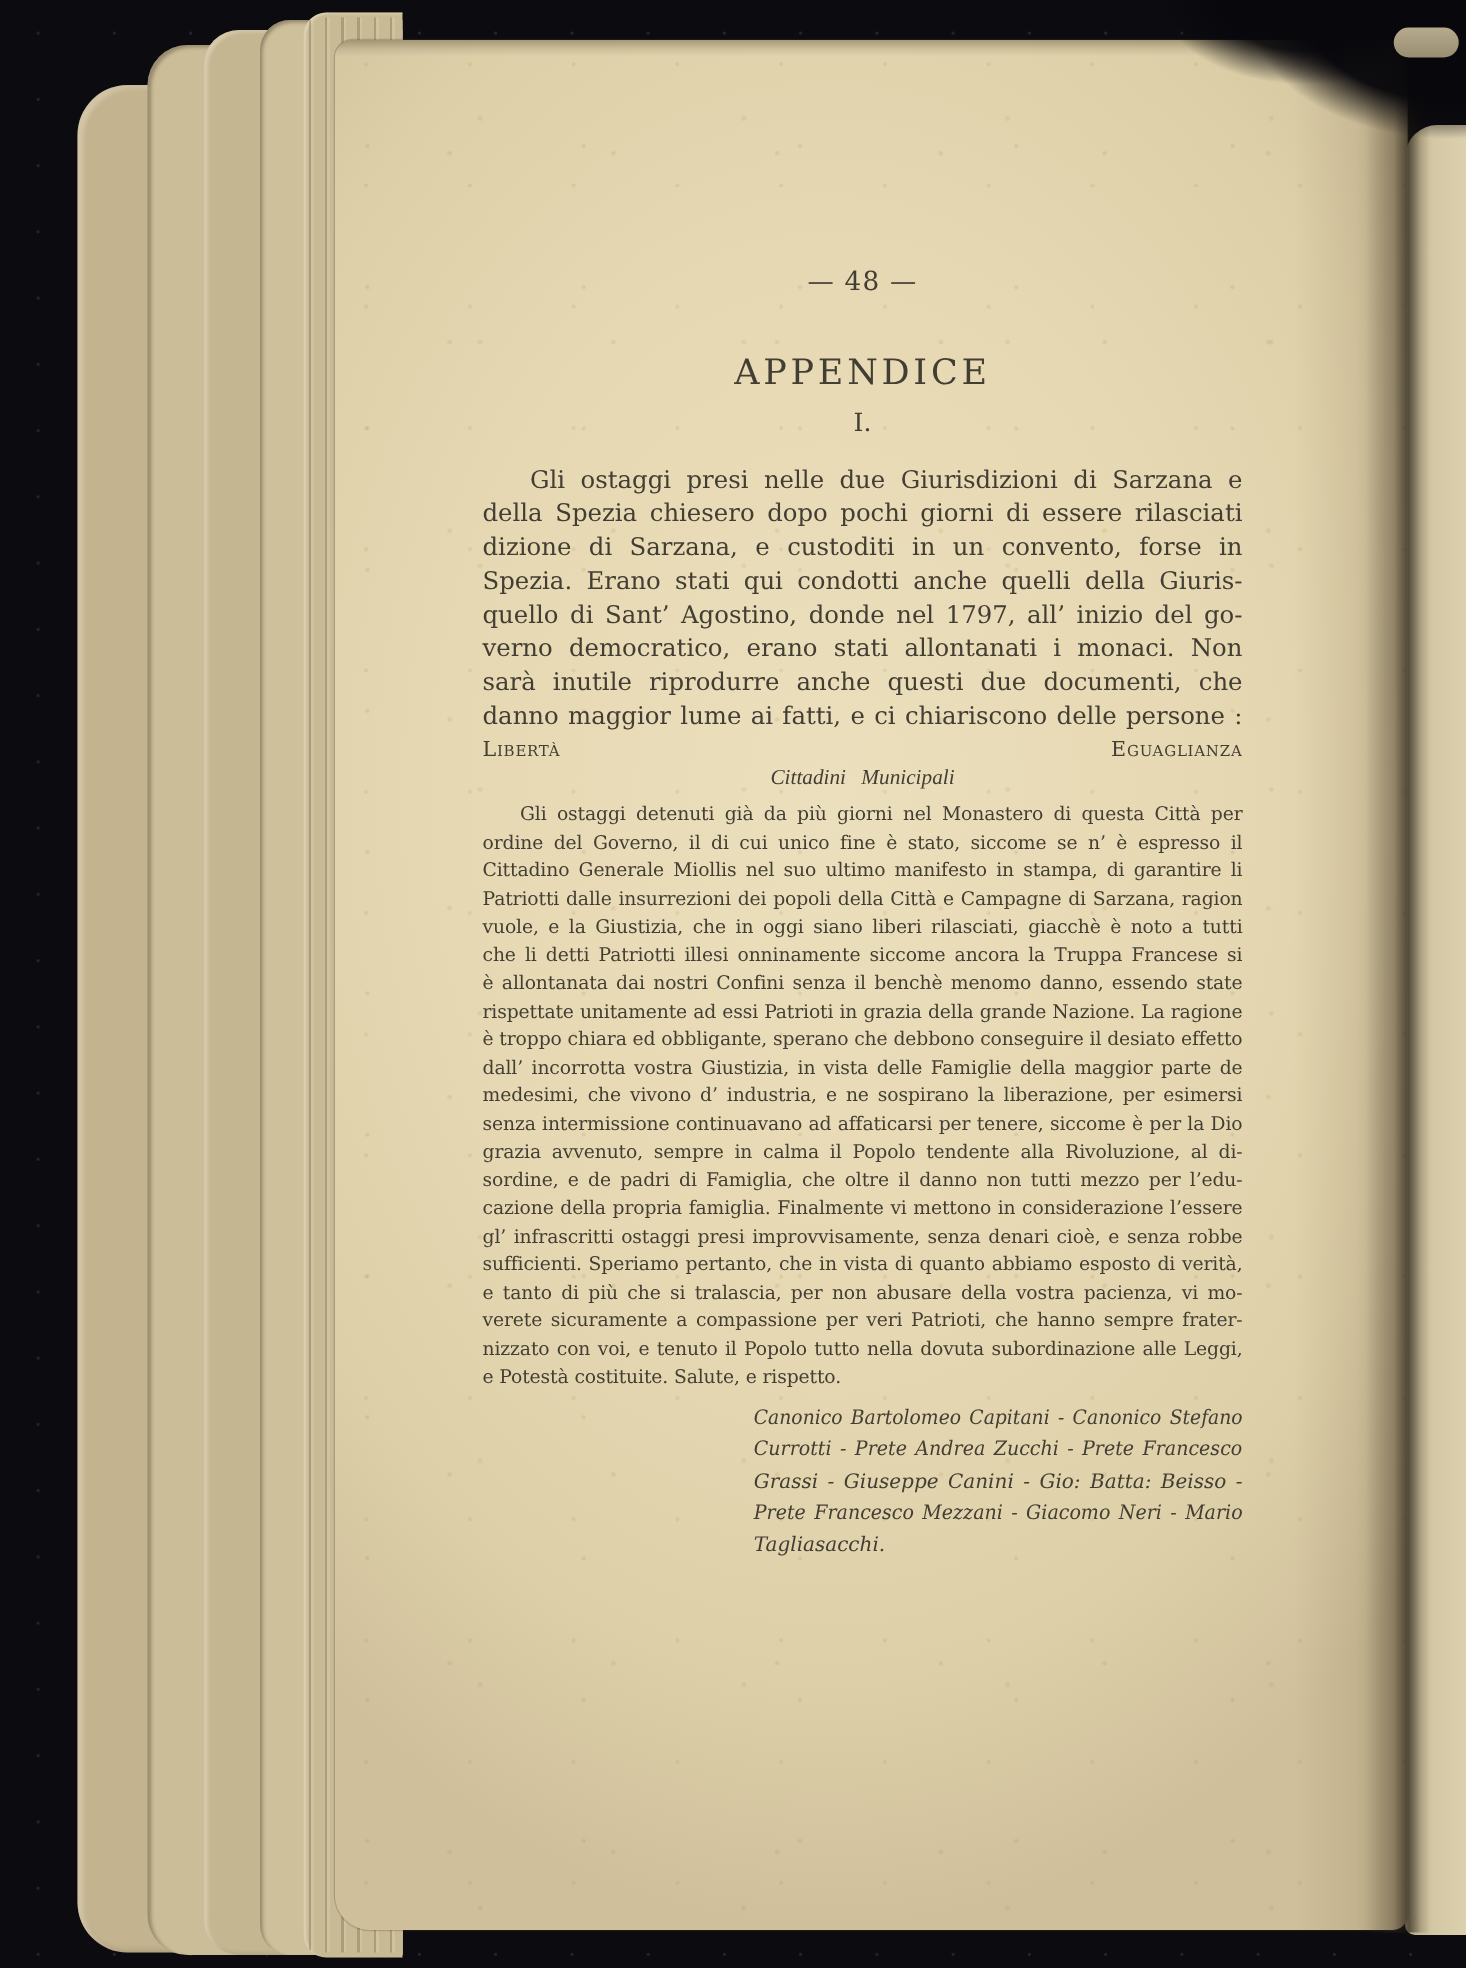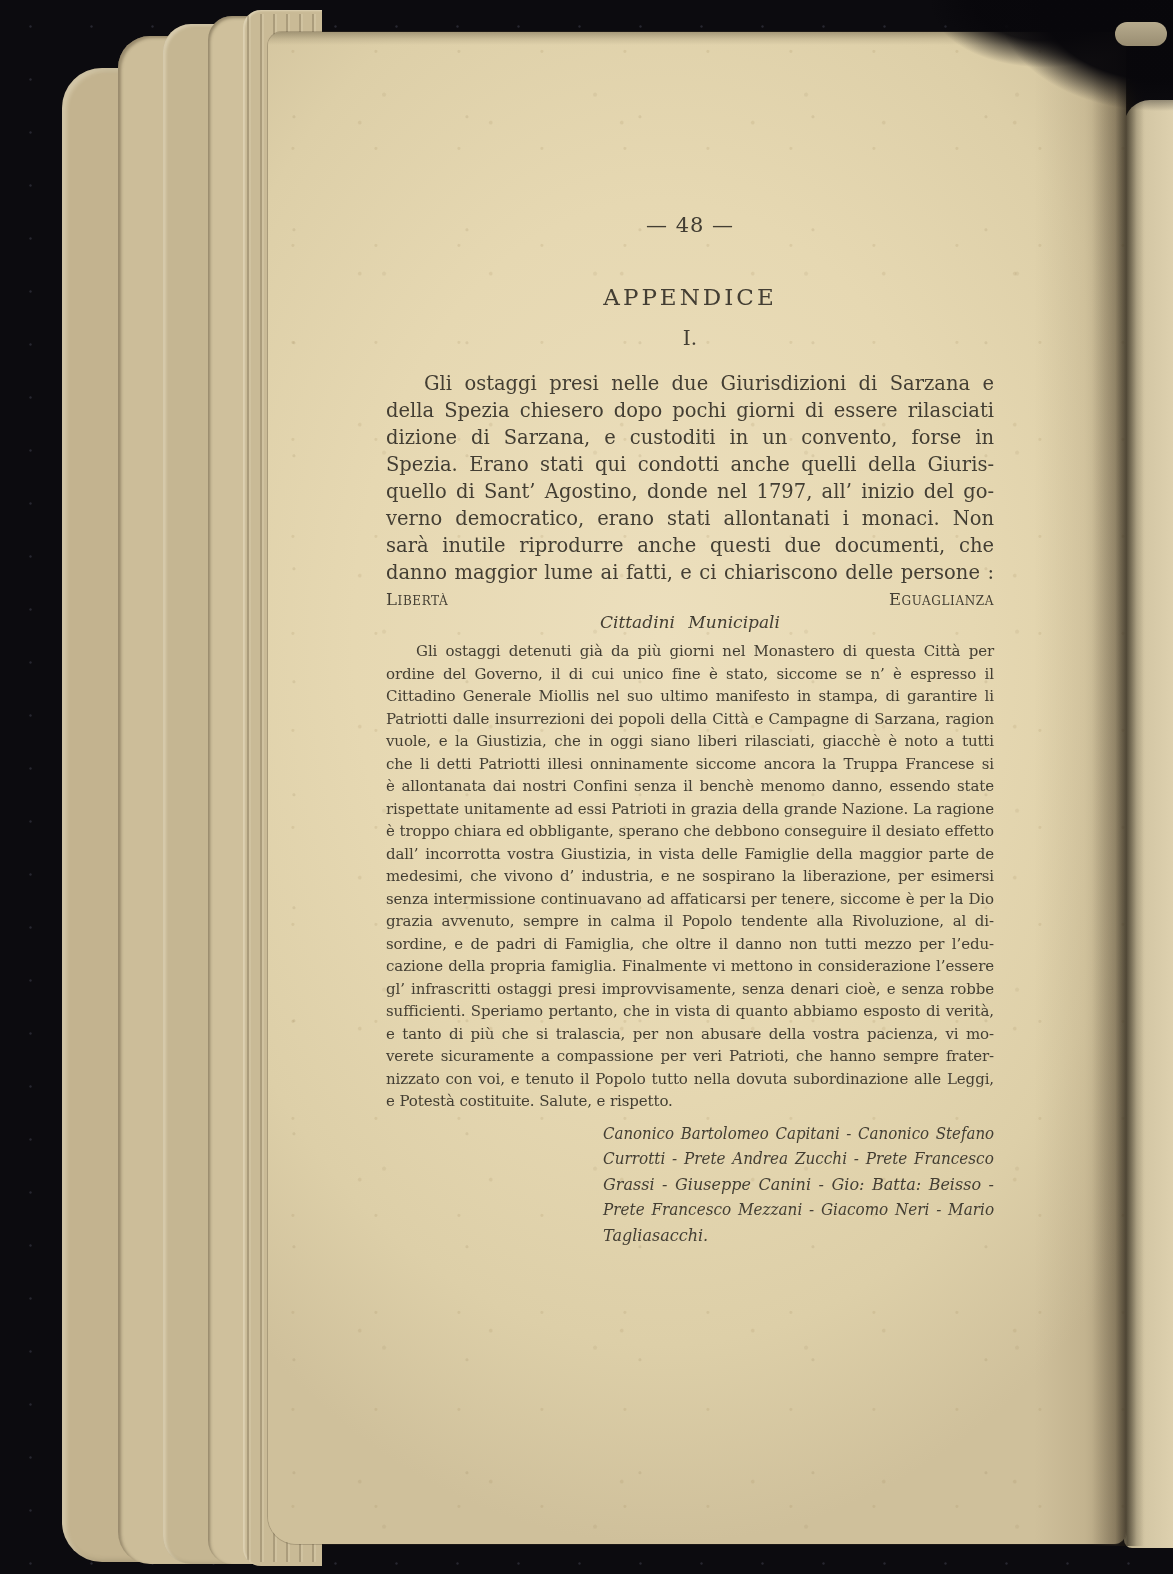--- a/index.html
+++ b/index.html
@@ -91,27 +91,27 @@
   
   .content{
     position:absolute;left:118px;top:0;width:608px;color:var(--ink);
   }
   .tline{
     text-align:justify;
     text-align-last:justify;
   }
   .tline.last{text-align-last:left;}
   .pagenum{margin-top:180px;text-align:center;font-size:21px;line-height:27px;letter-spacing:1px;}
-  .appendix-title{margin:44px 0 0 0;text-align:center;font-size:23px;line-height:29px;font-weight:400;letter-spacing:3px;}
+  .appendix-title{margin:44px 0 0 0;text-align:center;font-size:28px;line-height:29px;font-weight:400;letter-spacing:3px;}
   .section-number{margin-top:13px;text-align:center;font-size:20px;line-height:26px;}
   .intro{margin-top:19px;font-size:19.5px;line-height:27px;}
   .intro .tline:first-child{text-indent:38px;}
   .motto-row{margin-top:4px;display:flex;justify-content:space-between;align-items:baseline;
     font-variant:small-caps;font-size:16.5px;line-height:20px;letter-spacing:.6px;}
-  .salutation{margin-top:1px;text-align:center;font-style:italic;font-size:17px;line-height:22px;word-spacing:8px;}
+  .salutation{margin-top:1px;text-align:center;font-style:italic;font-size:17px;line-height:22px;word-spacing:8px;font-family:Liberation Serif, serif;}
   .petition{margin-top:7px;font-size:15px;line-height:22.5px;letter-spacing:-.1px;}
   .petition .tline:first-child{text-indent:30px;}
   .signatures{margin:8px 0 0 217px;width:391px;font-style:italic;font-size:16px;line-height:25.5px;word-spacing:2px;}
 </style>
 </head>
 <body>
 
 <div class="scene">
 
   <div class="stack-layer l1"></div>

